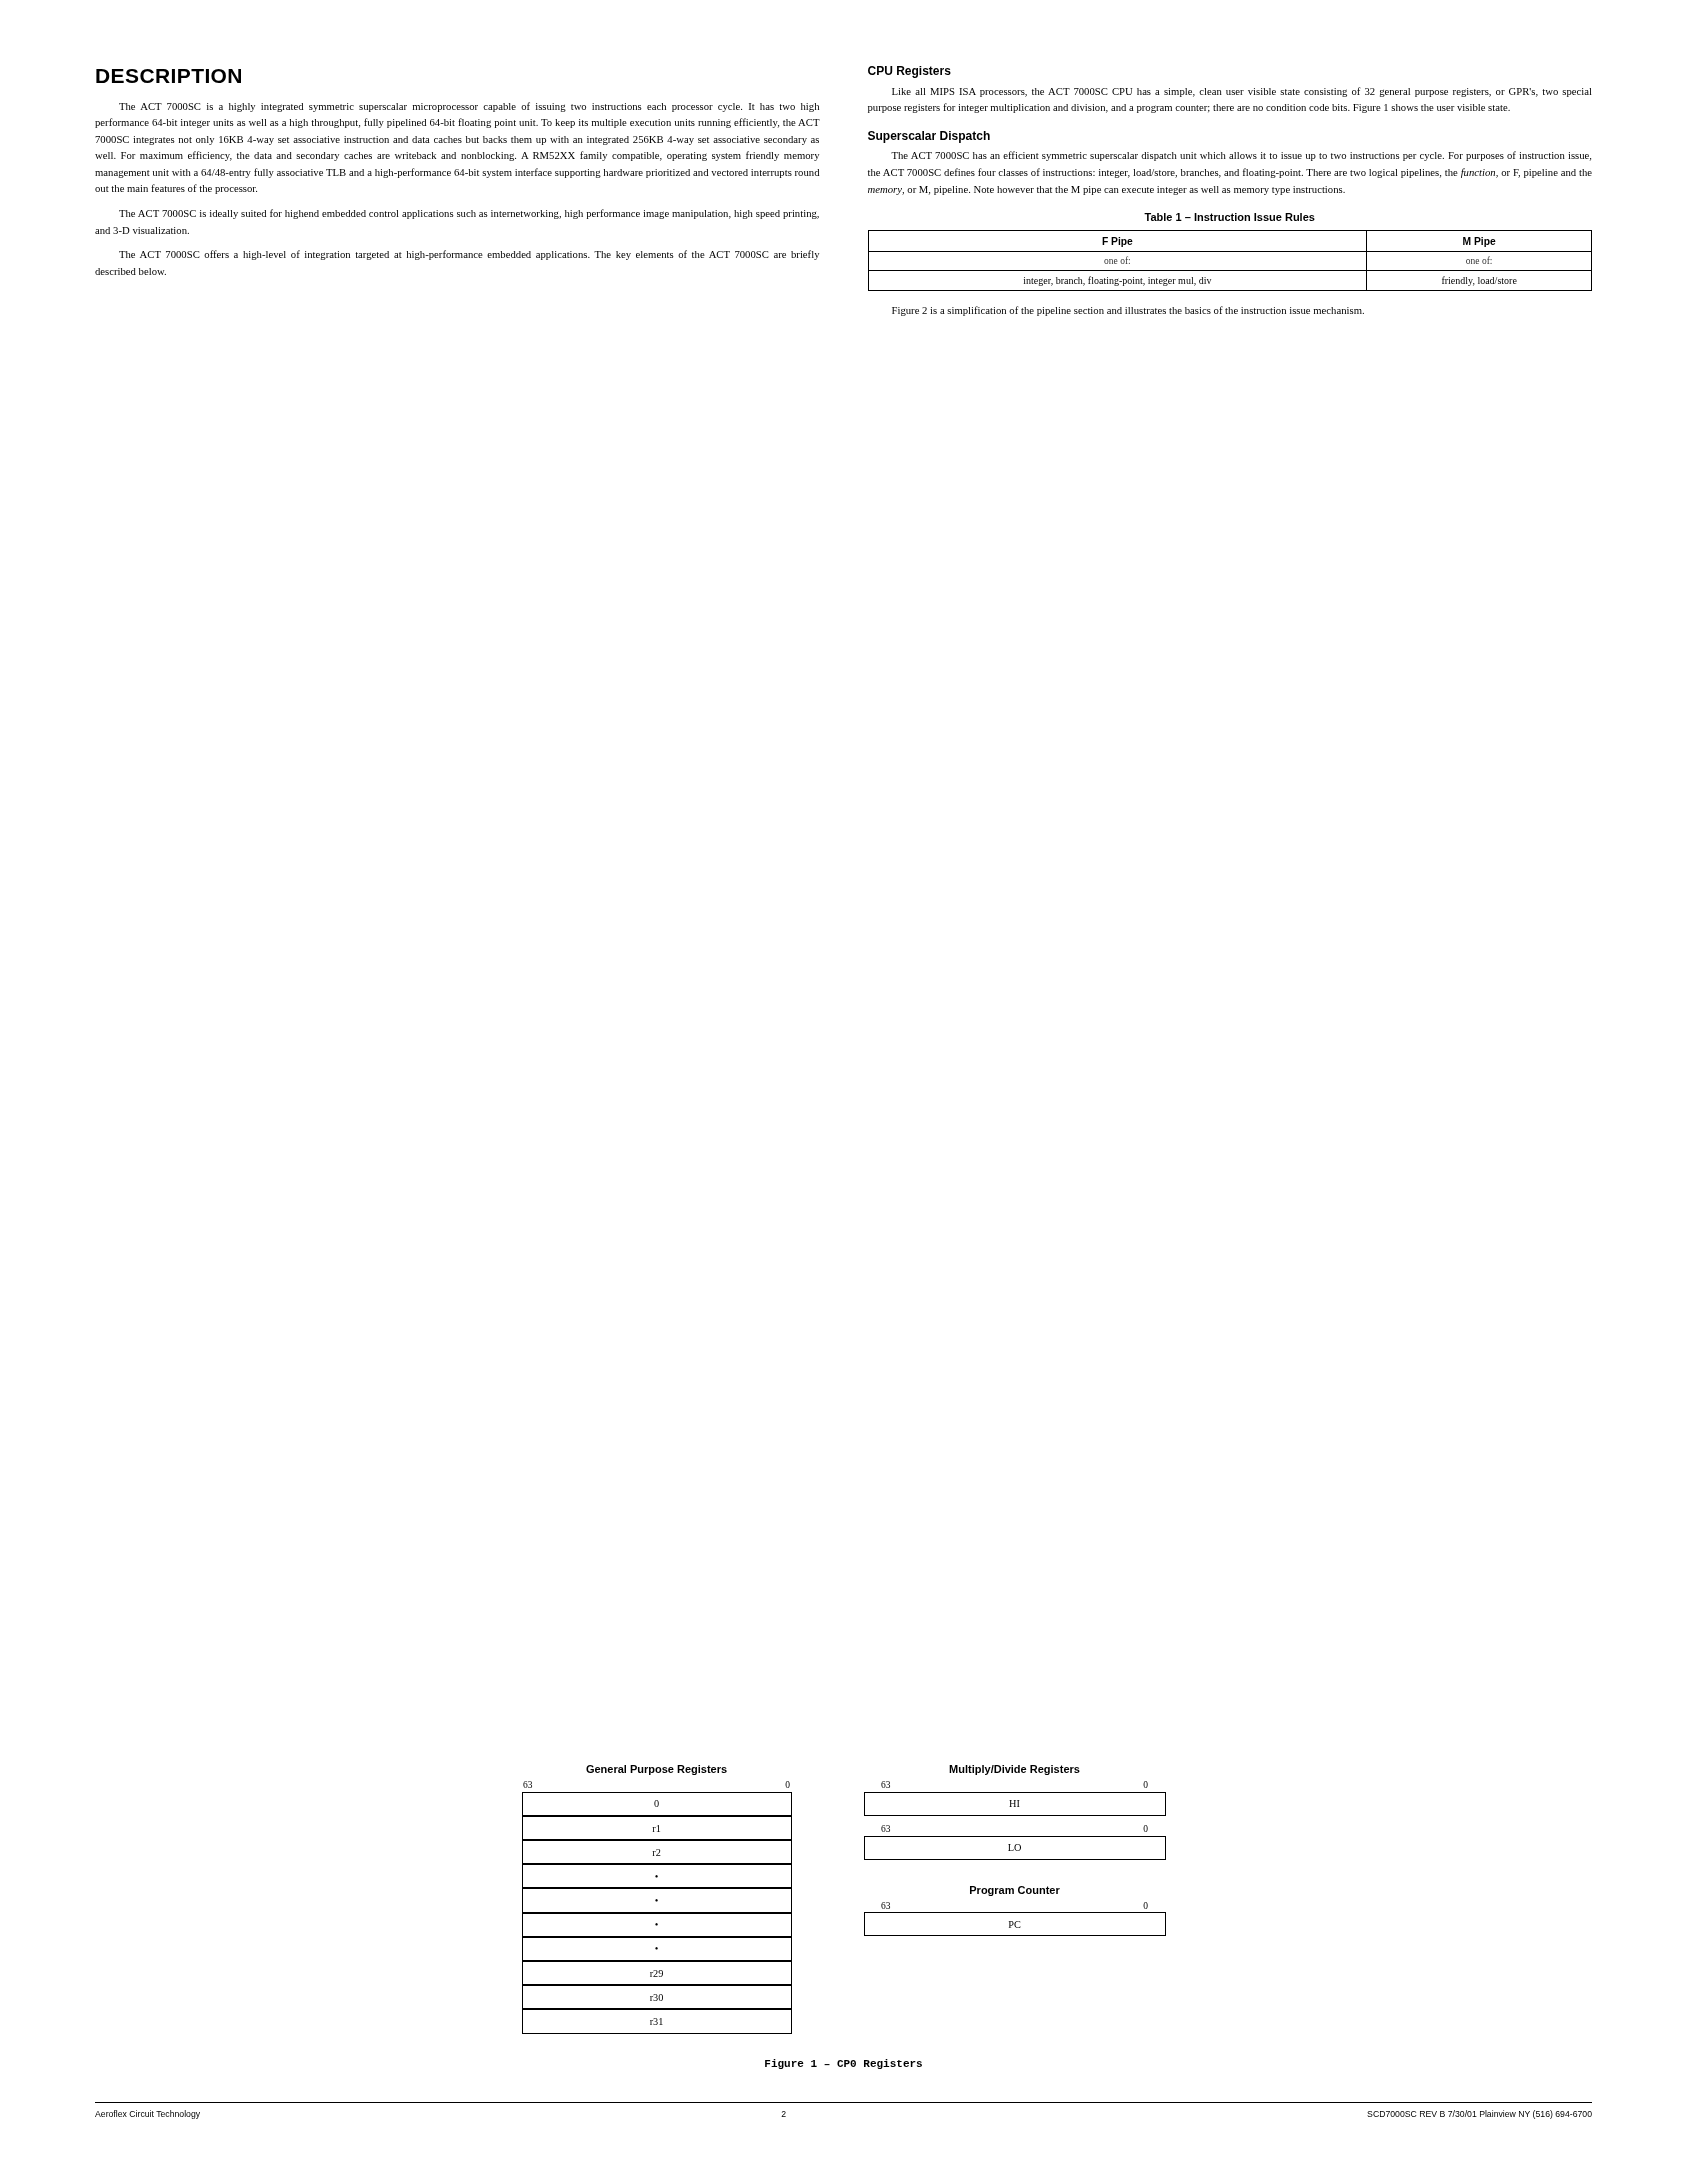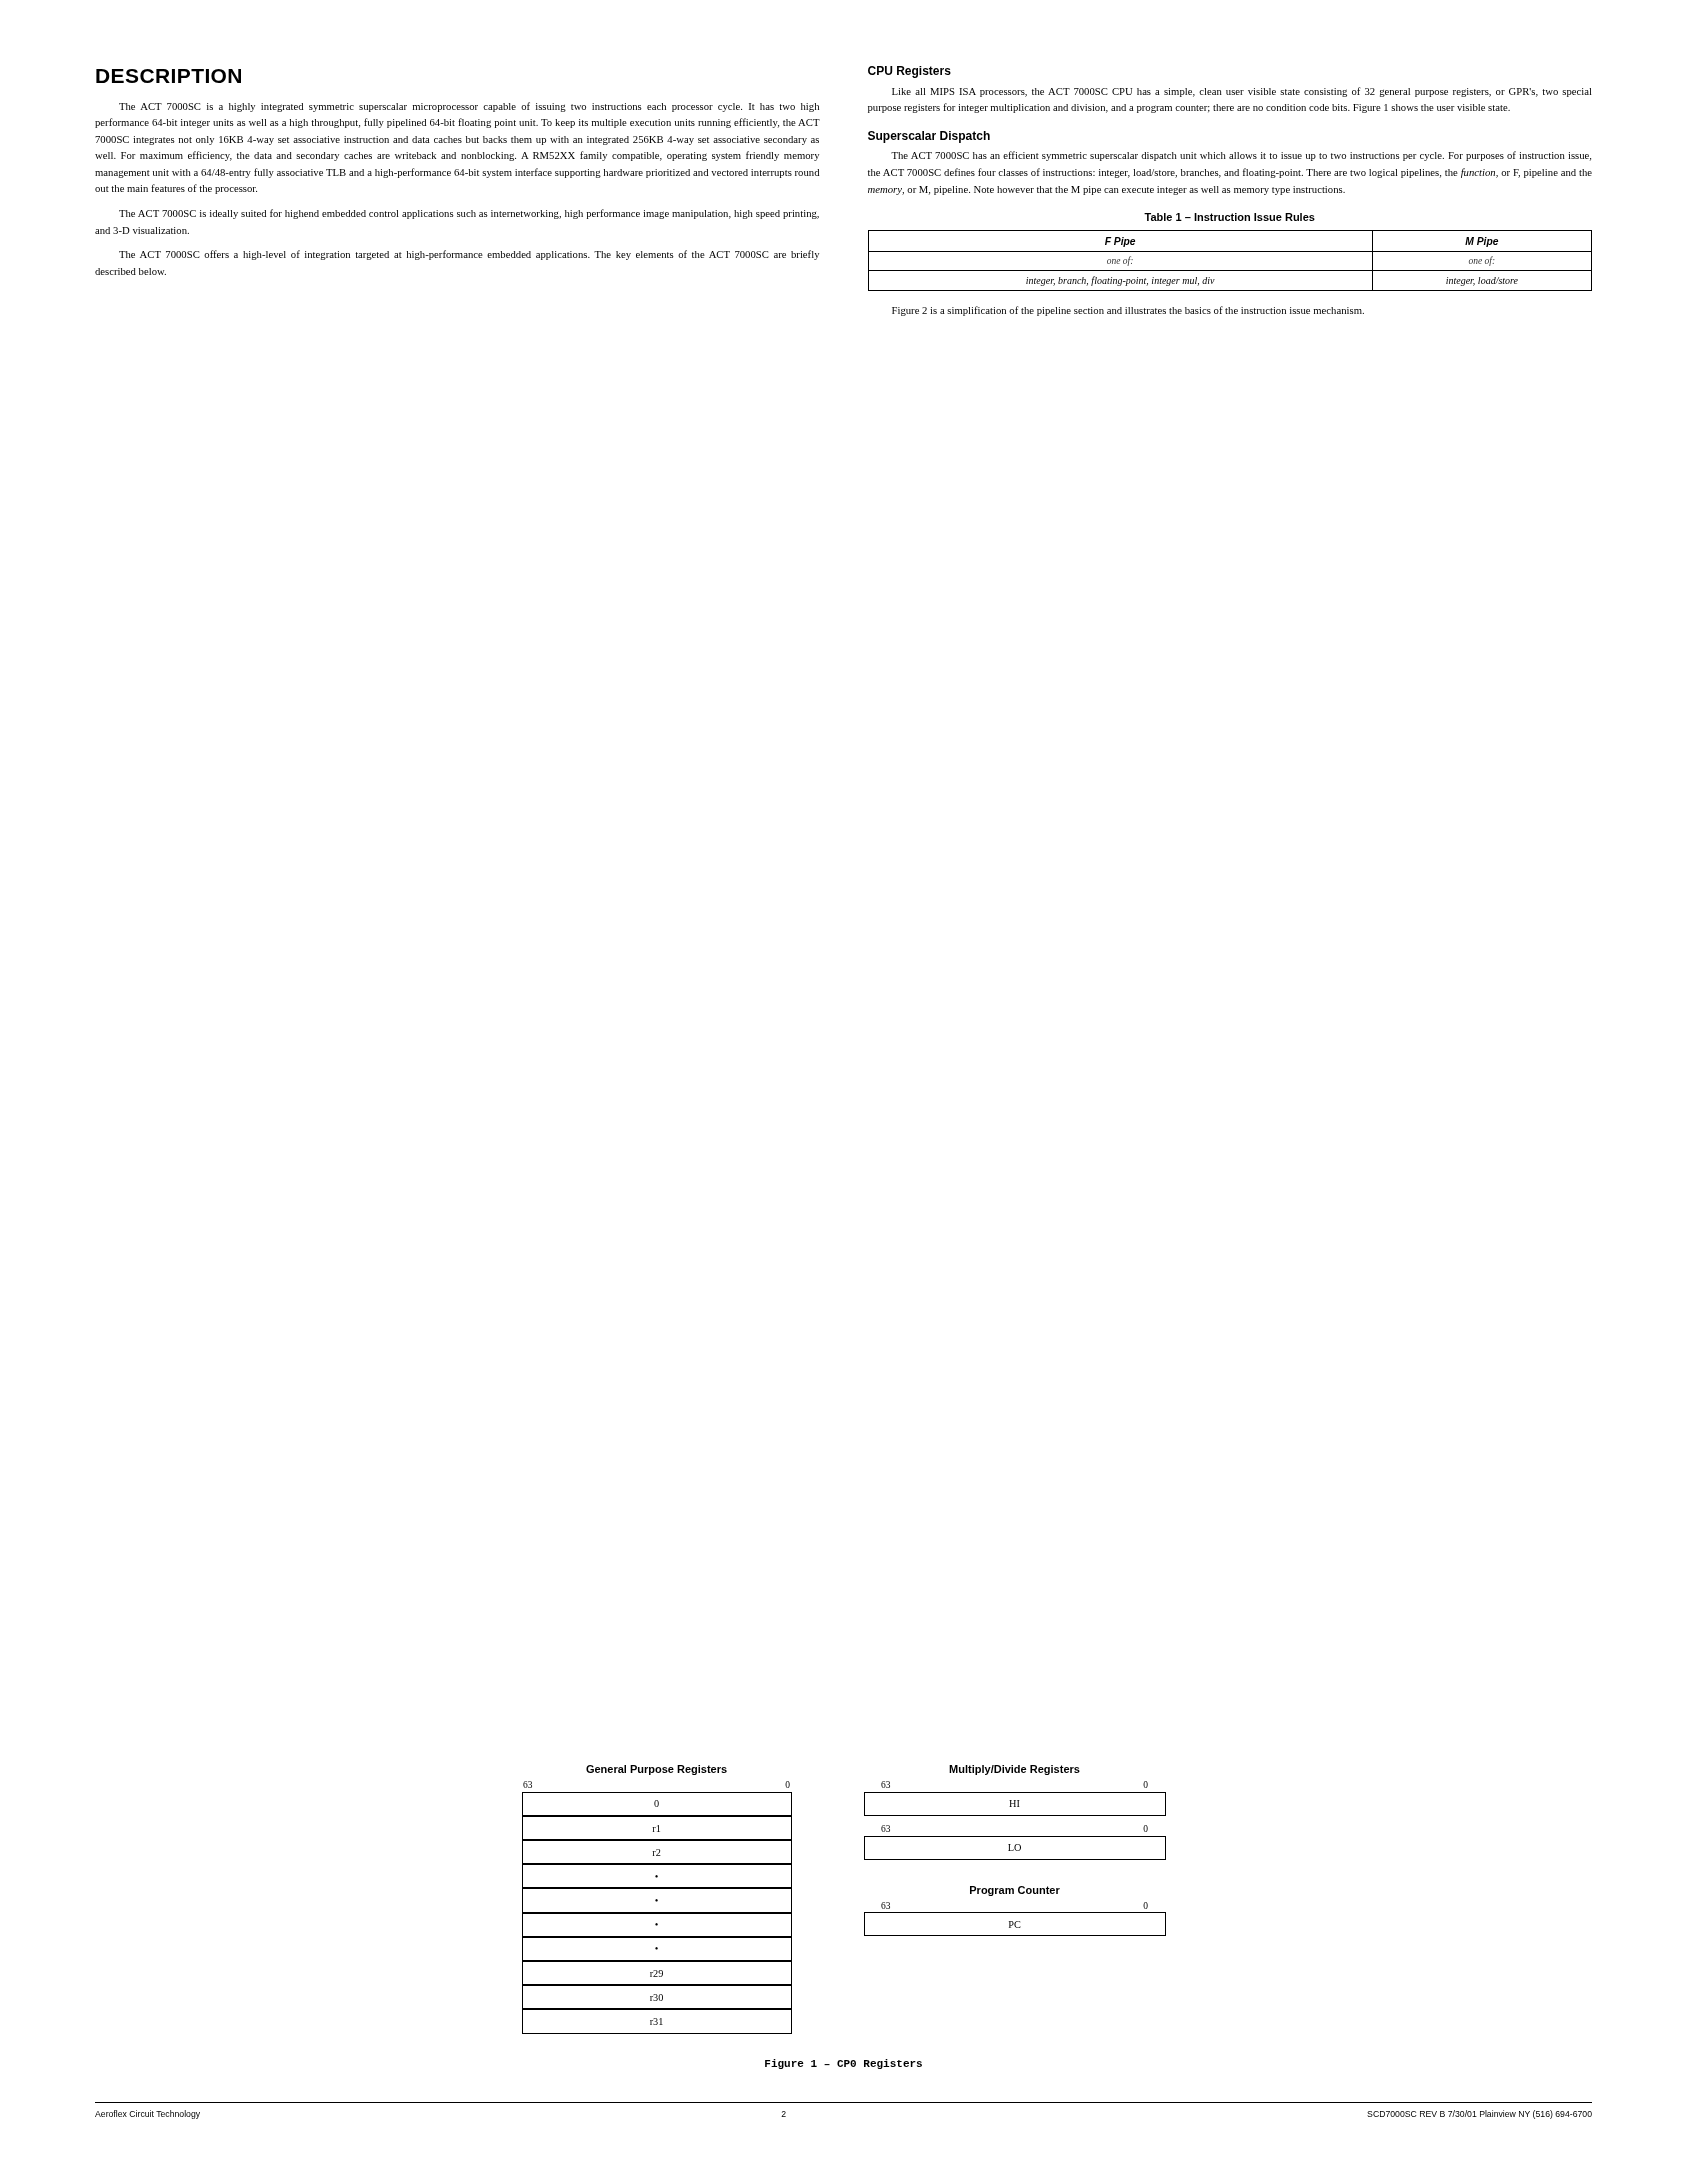--- a/index.html
+++ b/index.html
@@ -59,21 +59,20 @@
       font-size: 11px;
       font-weight: bold;
       font-family: Arial, sans-serif;
       text-align: center;
       margin: 14.3px 0 6.4px 0;
     }
     .issue-table {
       width: 100%;
       border-collapse: collapse;
       font-size: 10.3px;
-      font-style: italic;
     }
     .issue-table th {
       border: 0.8px solid #000;
       padding: 4.8px 8px;
       font-weight: bold;
       font-family: Arial, sans-serif;
       text-align: center;
       background: #fff;
     }
     .issue-table td {
@@ -196,21 +195,21 @@
             <th>M Pipe</th>
           </tr>
         </thead>
         <tbody>
           <tr>
             <td class="small-label">one of:</td>
             <td class="small-label">one of:</td>
           </tr>
           <tr>
             <td>integer, branch, floating-point, integer mul, div</td>
-            <td>integer, load/store</td>
+            <td>friendly, load/store</td>
           </tr>
         </tbody>
       </table>
 
       <p class="body-text indent" style="margin-top:11px;">Figure 2 is a simplification of the pipeline section and illustrates the basics of the instruction issue mechanism.</p>
 
     </div>
   </div>
 
   <div class="figure-section">

